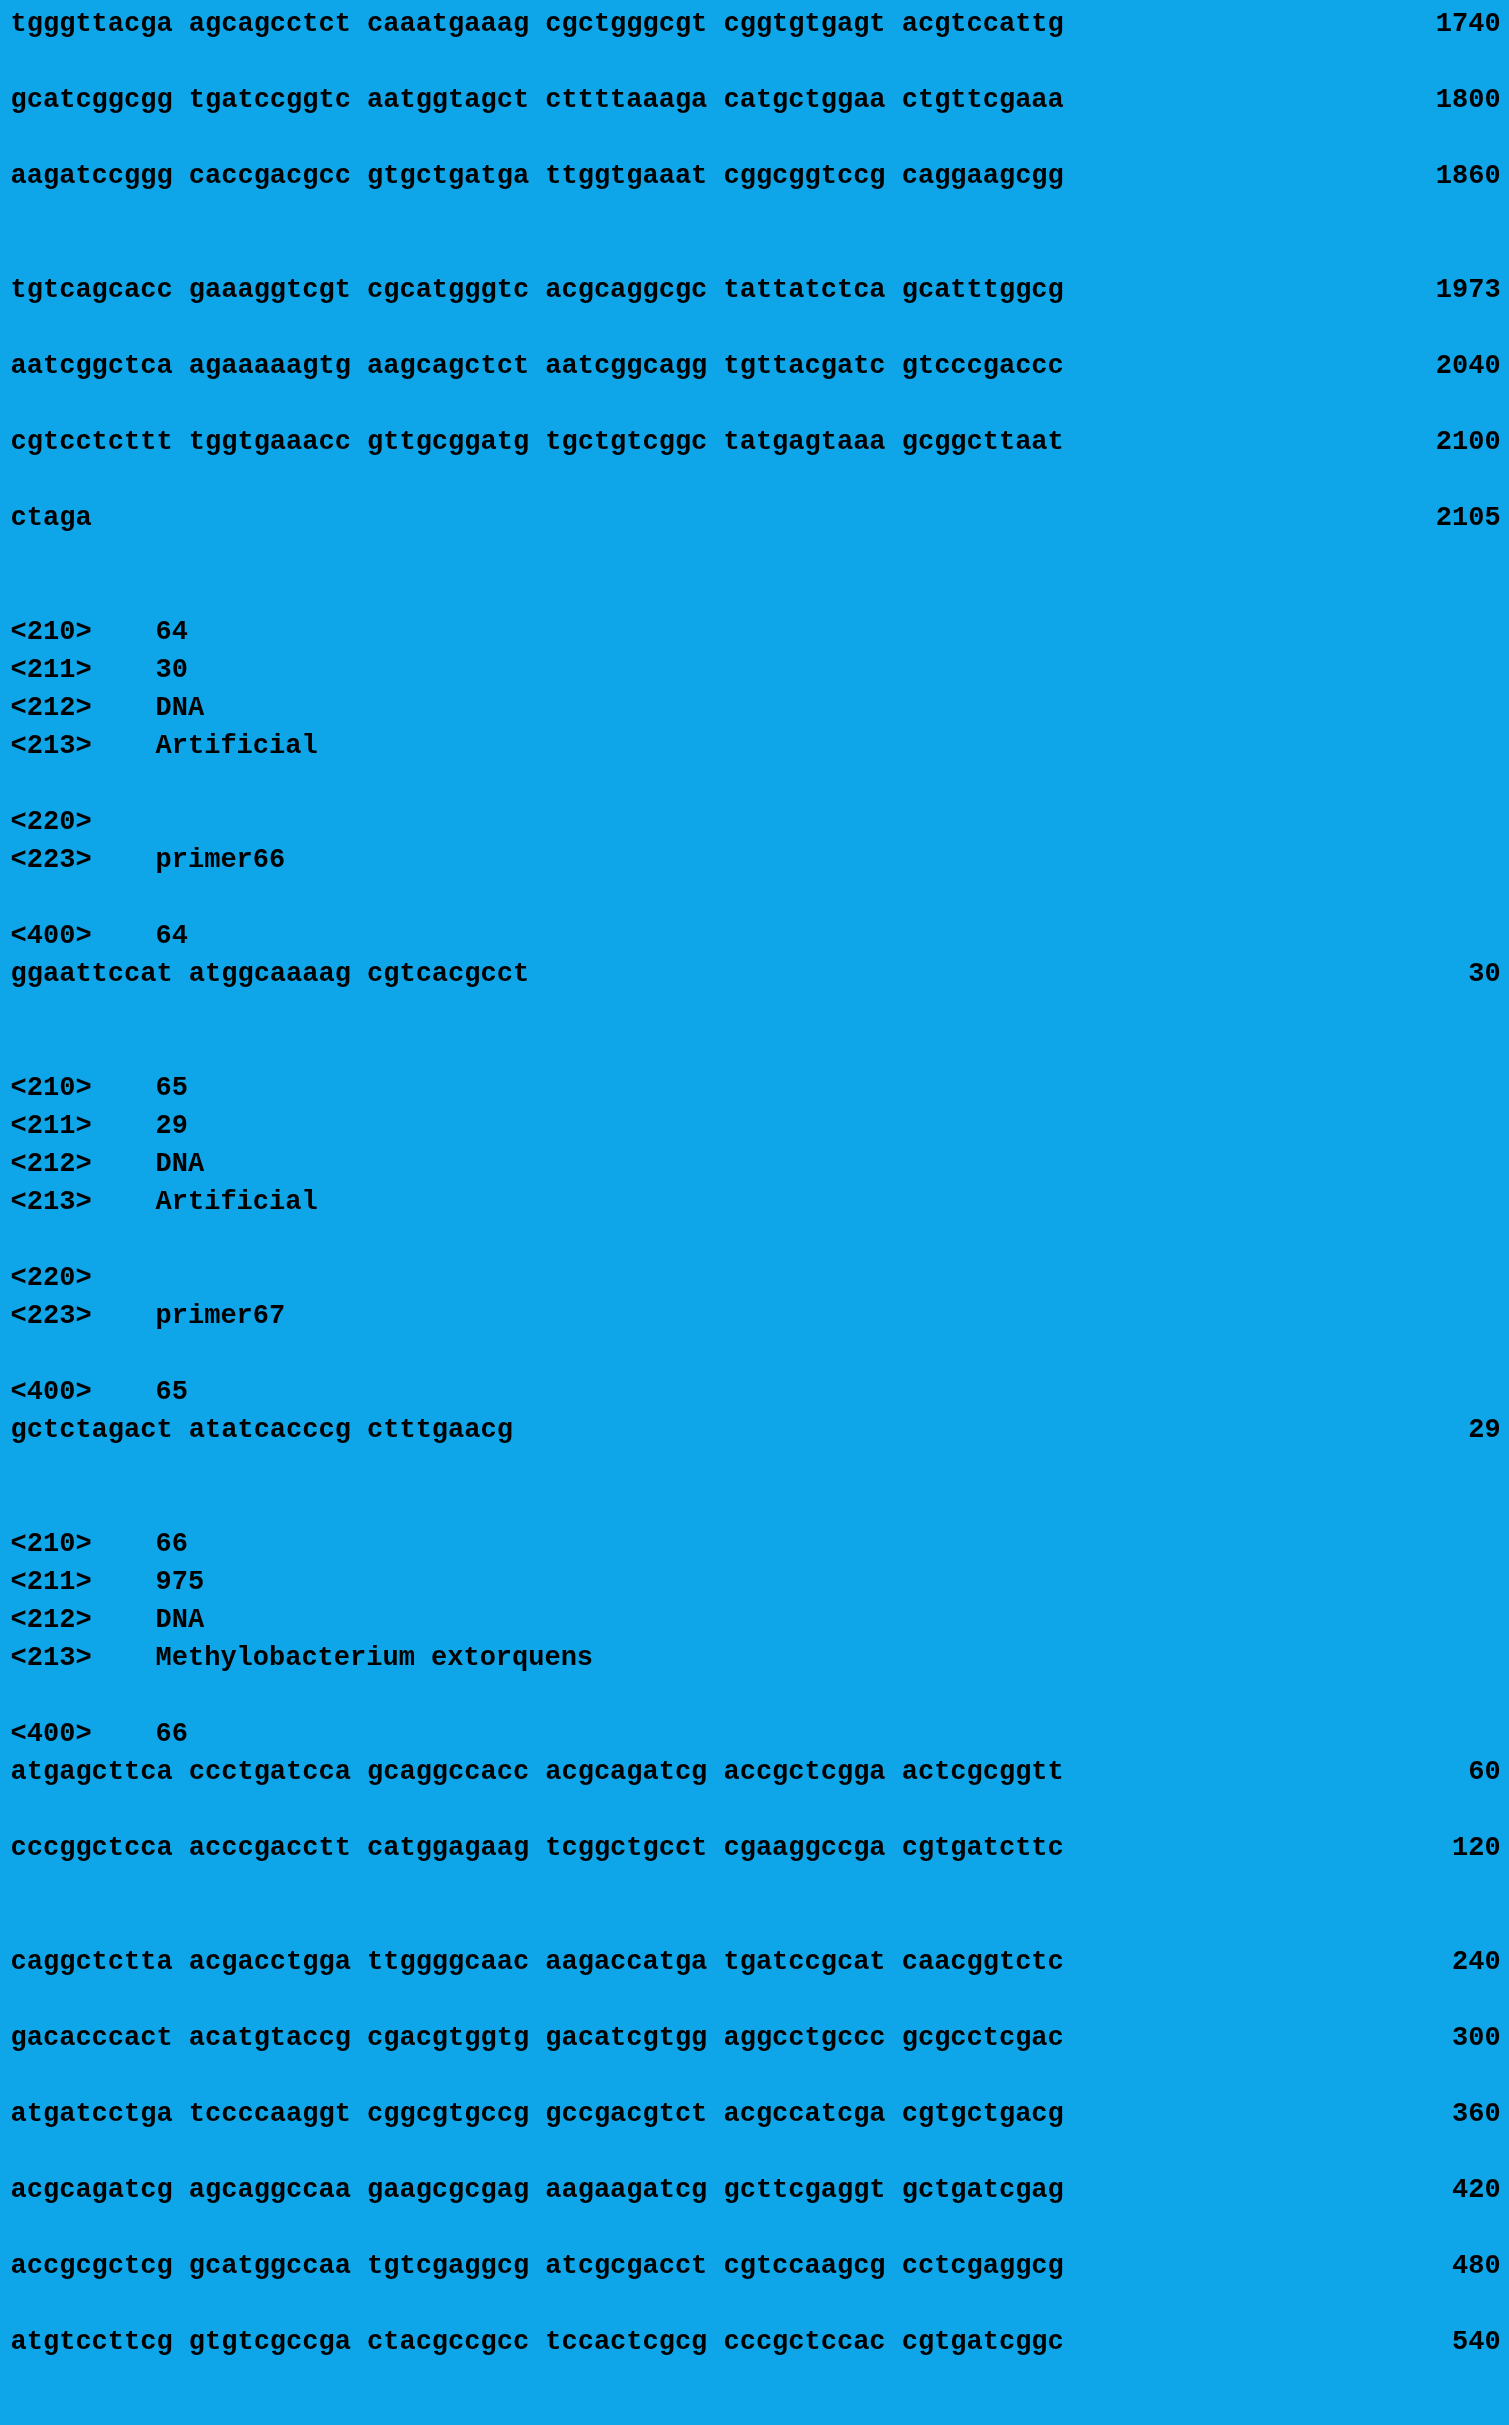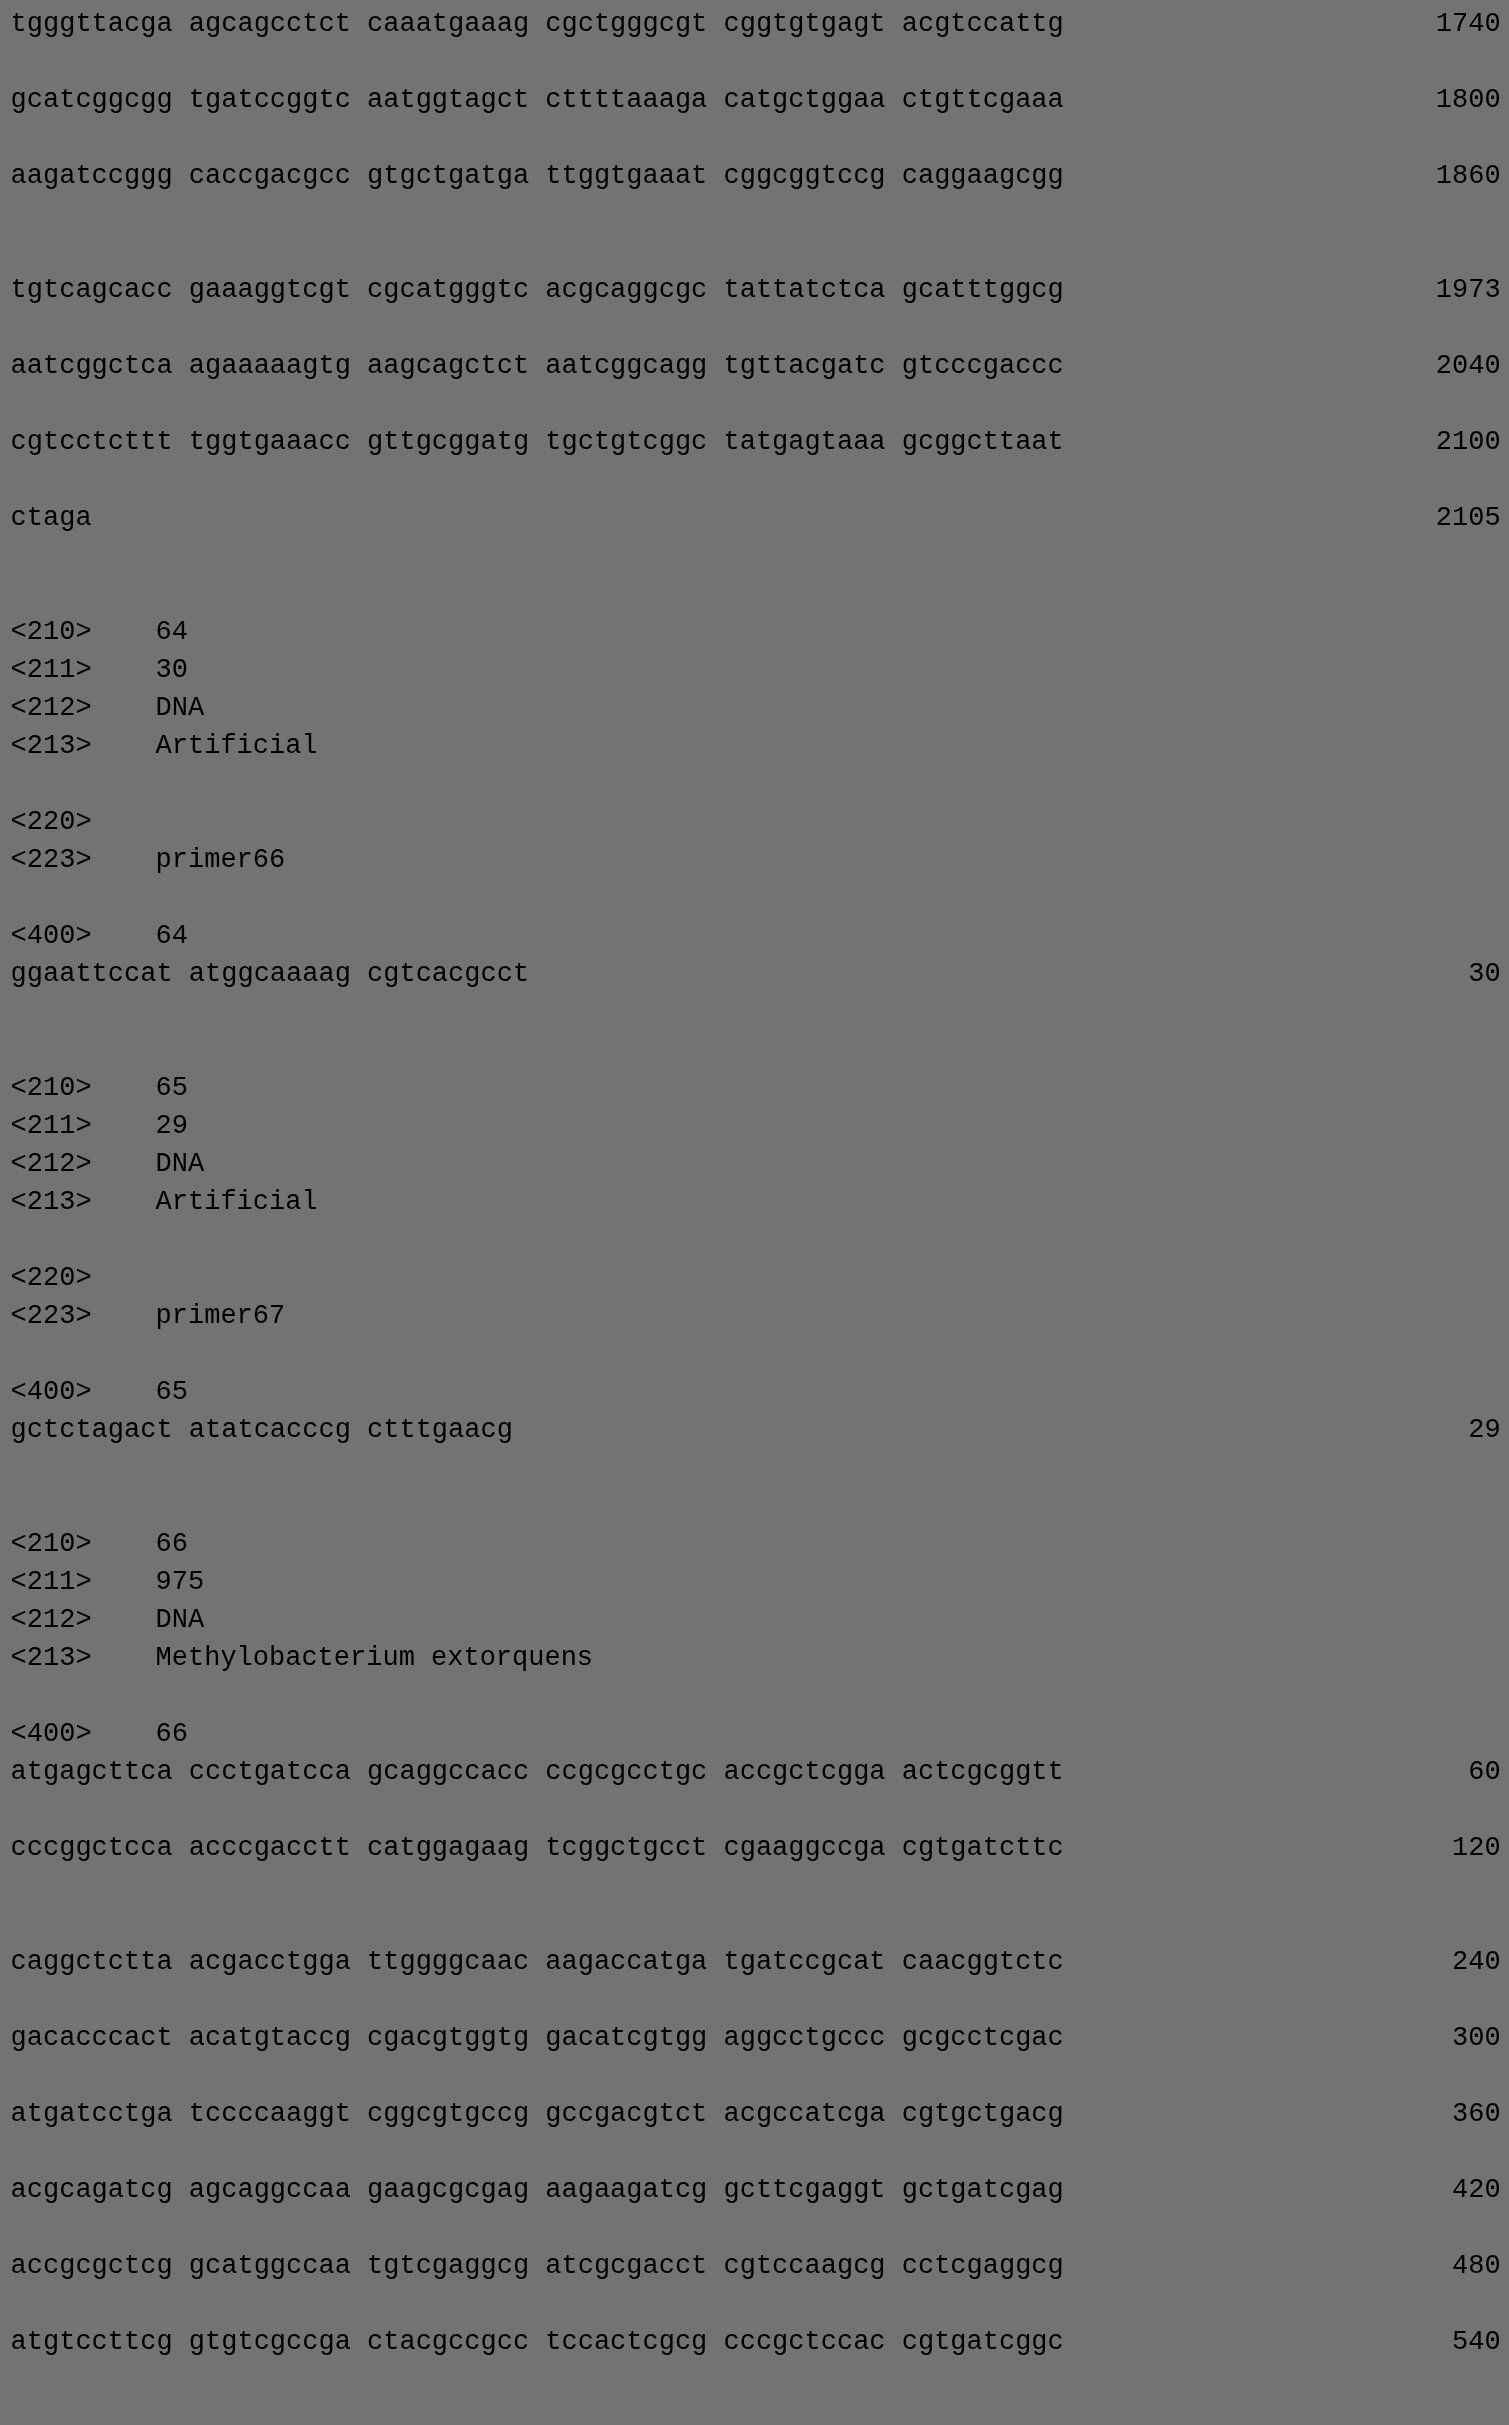--- a/index.html
+++ b/index.html
@@ -4,24 +4,24 @@
 <style>
   html, body {
     margin: 0;
     padding: 0;
     background: #ffffff;
   }
   .page {
     position: relative;
     width: 1510px;
     height: 2426px;
-    background: #737373;
+    background: #0ea5e9;
     overflow: hidden;
     font-family: "Liberation Mono", "DejaVu Sans Mono", monospace;
-    font-weight: 400;
+    font-weight: 700;
     font-size: 27px;
     line-height: 1;
     color: #000000;
     -webkit-font-smoothing: none;
   }
   .rows {
     position: absolute;
     top: 10.6px;
     left: 10.6px;
     width: 1490px;
@@ -94,21 +94,21 @@
       <div class="row meta"><span class="meta-tag">&lt;400&gt;</span><span class="meta-value">65</span></div>
       <div class="row seq"><span class="seq-text">gctctagact atatcacccg ctttgaacg</span><span class="line-num">29</span></div>
       <div class="row blank"></div>
       <div class="row blank"></div>
       <div class="row meta"><span class="meta-tag">&lt;210&gt;</span><span class="meta-value">66</span></div>
       <div class="row meta"><span class="meta-tag">&lt;211&gt;</span><span class="meta-value">975</span></div>
       <div class="row meta"><span class="meta-tag">&lt;212&gt;</span><span class="meta-value">DNA</span></div>
       <div class="row meta"><span class="meta-tag">&lt;213&gt;</span><span class="meta-value">Methylobacterium extorquens</span></div>
       <div class="row blank"></div>
       <div class="row meta"><span class="meta-tag">&lt;400&gt;</span><span class="meta-value">66</span></div>
-      <div class="row seq"><span class="seq-text">atgagcttca ccctgatcca gcaggccacc ccgcgcctgc accgctcgga actcgcggtt</span><span class="line-num">60</span></div>
+      <div class="row seq"><span class="seq-text">atgagcttca ccctgatcca gcaggccacc acgcagatcg accgctcgga actcgcggtt</span><span class="line-num">60</span></div>
       <div class="row blank"></div>
       <div class="row seq"><span class="seq-text">cccggctcca acccgacctt catggagaag tcggctgcct cgaaggccga cgtgatcttc</span><span class="line-num">120</span></div>
       <div class="row blank"></div>
       <div class="row blank"></div>
       <div class="row seq"><span class="seq-text">caggctctta acgacctgga ttggggcaac aagaccatga tgatccgcat caacggtctc</span><span class="line-num">240</span></div>
       <div class="row blank"></div>
       <div class="row seq"><span class="seq-text">gacacccact acatgtaccg cgacgtggtg gacatcgtgg aggcctgccc gcgcctcgac</span><span class="line-num">300</span></div>
       <div class="row blank"></div>
       <div class="row seq"><span class="seq-text">atgatcctga tccccaaggt cggcgtgccg gccgacgtct acgccatcga cgtgctgacg</span><span class="line-num">360</span></div>
       <div class="row blank"></div>

